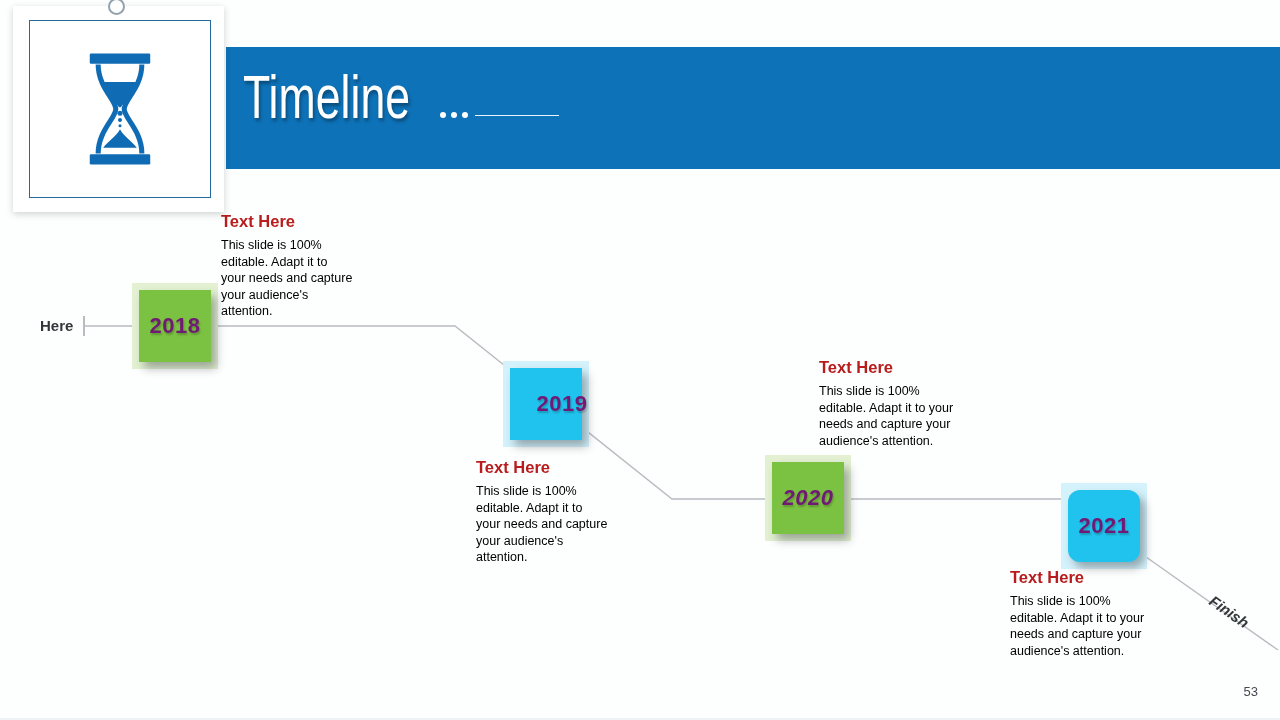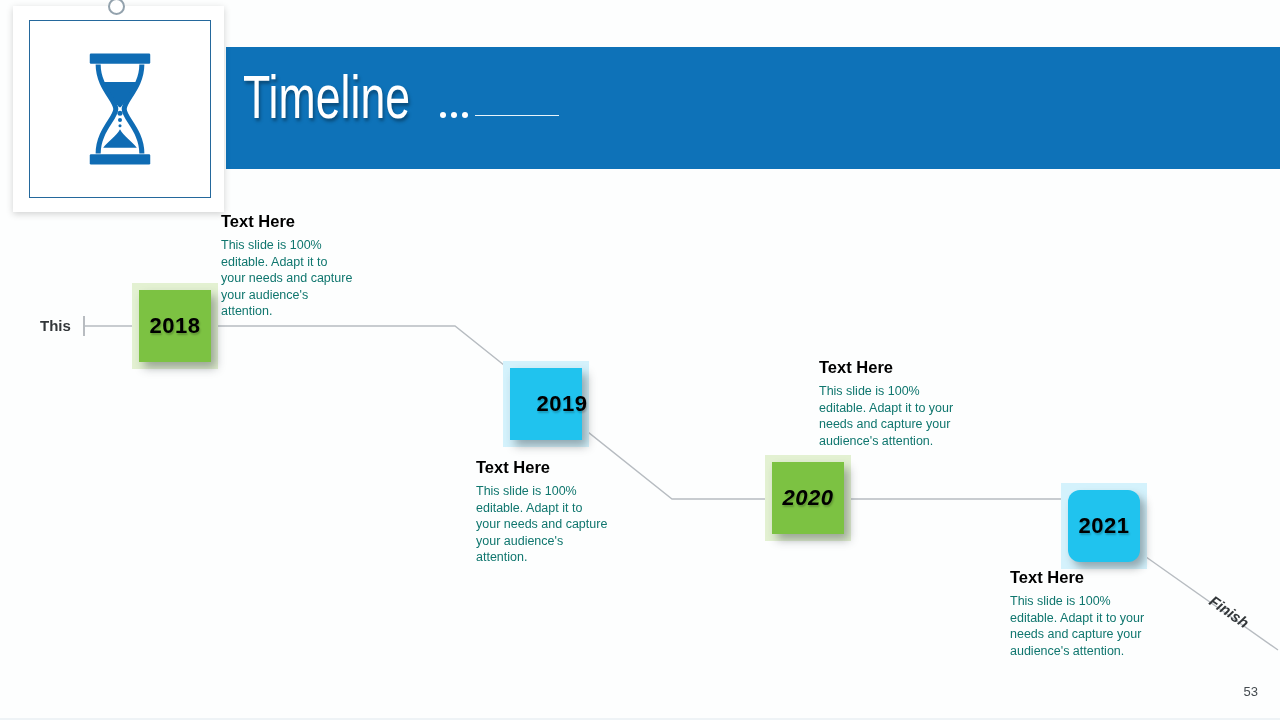--- a/index.html
+++ b/index.html
@@ -34,25 +34,25 @@
   .start-label { position:absolute; left:40px; top:317px; font-size:15px; font-weight:700; color:#33373a; z-index:3; }
   .finish-label { position:absolute; left:1216px; top:592px; font-size:15px; font-weight:700; font-style:italic;
     color:#33373a; transform:rotate(35deg); transform-origin:left top; z-index:3; }
   .page-number { position:absolute; right:22px; top:684px; font-size:13px; color:#444a4f; z-index:3; }
 
   
   .halo { position:absolute; width:86px; height:86px; z-index:2; }
   .year-box { position:absolute; left:7px; top:7px; width:72px; height:72px;
     display:flex; align-items:center; justify-content:center;
     box-shadow:5px 6px 9px rgba(40,48,52,0.38); }
-  .year-label { color:#000000; font-size:22px; font-weight:700; letter-spacing:0.5px;
+  .year-label { color:#701a75; font-size:22px; font-weight:700; letter-spacing:0.5px;
     text-shadow:1px 2px 2px rgba(0,0,0,0.22); }
   .textblock { position:absolute; z-index:3; }
-  .tb-title { font-size:16.5px; font-weight:700; color:#000000; margin-bottom:6px; }
-  .tb-body { font-size:12.5px; line-height:16.5px; color:#0f766e; }
+  .tb-title { font-size:16.5px; font-weight:700; color:#b91c1c; margin-bottom:6px; }
+  .tb-body { font-size:12.5px; line-height:16.5px; color:#000000; }
 </style>
 </head>
 <body>
 
 <div class="slide">
 
   <svg class="lines-svg" viewBox="0 0 1280 720" fill="none">
     <line x1="84" y1="316" x2="84" y2="336" stroke="#9aa0a6" stroke-width="1.4"></line>
     <polyline points="84,326 455,326 672,499 1100,499" stroke="#b7bcc1" stroke-width="1.4"></polyline>
     <line x1="1139" y1="552" x2="1278" y2="650" stroke="#b7bcc1" stroke-width="1.4"></line>
@@ -82,21 +82,21 @@
           <circle cx="50" cy="79" r="2.4"></circle>
           <circle cx="50" cy="86" r="1.8"></circle>
           <path d="M50 90 C54 98 64 104 70 112 L30 112 C36 104 46 98 50 90 Z"></path>
         </g>
         <path d="M24 13 C24 40 45 55 45 66 C45 77 24 92 24 119" stroke="#0f6cb4" stroke-width="6" fill="none"></path>
         <path d="M76 13 C76 40 55 55 55 66 C55 77 76 92 76 119" stroke="#0f6cb4" stroke-width="6" fill="none"></path>
       </svg>
     </div>
   </div>
 
-  <div class="start-label">This</div>
+  <div class="start-label">Here</div>
   <div class="finish-label">Finish</div>
   <div class="page-number">53</div>
 
   <div id="events">
     <div class="halo" style="left: 132px; top: 283px; background: rgb(227, 241, 210);">
       <div class="year-box" style="background: rgb(124, 194, 66);">
         <span class="year-label">2018</span>
       </div>
     </div>
     <div class="textblock" style="left: 221px; top: 212px; width: 134px;">

